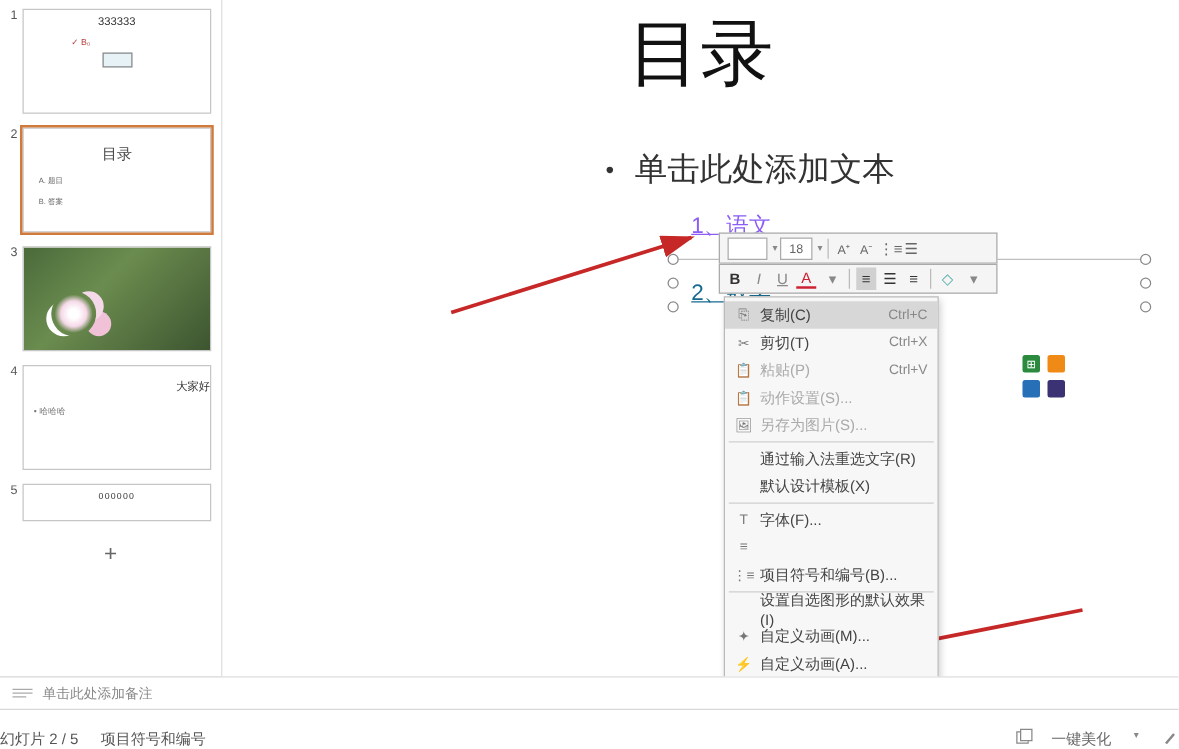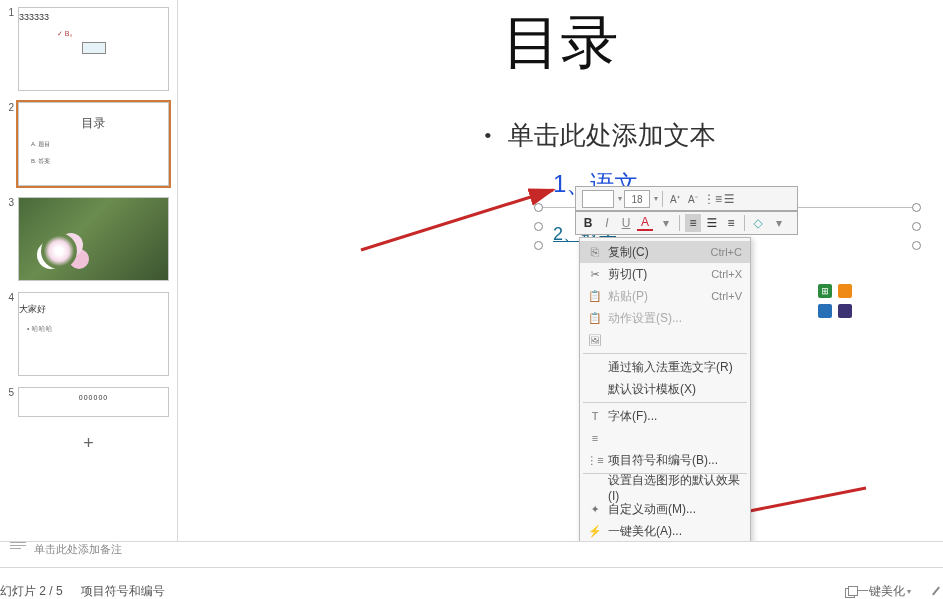--- a/index.html
+++ b/index.html
@@ -3,35 +3,35 @@
   <meta charset="utf-8">
   <style>
     *{margin:0;padding:0;box-sizing:border-box}
     body{width:943px;height:599px;font-family:"Microsoft YaHei",sans-serif;font-size:12px;color:#333;overflow:hidden;position:relative;background:#fff}
     .app{display:flex;height:541px}
     .panel{width:178px;border-right:1px solid #d8d8d8;overflow-y:auto;padding:4px 0}
     .thumb-wrap{display:flex;padding:3px 8px 8px 4px}
     .thumb-num{width:14px;font-size:10px;color:#555;text-align:right;padding-right:4px}
     .thumb{flex:1;height:84px;border:1px solid #c6c6c6;background:#fff;cursor:pointer;font-size:10px;position:relative;overflow:hidden}
     .thumb.sel{outline:2px solid #d07a3c}
-    .t1-title{text-align:left;font-size:9px;margin-top:4px}
+    .t1-title{text-align:center;font-size:9px;margin-top:4px}
     .t1-b{color:#b74141;font-size:7px;margin:8px 0 0 38px}
     .t1-rect{width:24px;height:12px;border:1px solid #888;background:#e6f2f5;margin:4px auto}
     .t2-title{text-align:center;font-size:12px;margin-top:12px;color:#474747}
     .t2-row{font-size:6px;color:#666;margin:8px 0 0 12px}
-    .t4-title{text-align:left;font-size:9px;margin-top:10px}
+    .t4-title{text-align:right;font-size:9px;margin-top:10px}
     .t4-row{font-size:7px;color:#777;margin:8px 0 0 8px}
     .t5-title{text-align:center;font-size:7px;margin-top:6px;letter-spacing:1px}
     .add-slide{margin:6px 15px;height:24px;display:flex;align-items:center;justify-content:center;font-size:18px;color:#666;cursor:pointer}
     .stage{flex:1;background:#fff;position:relative;overflow:hidden}
     .slide{position:absolute;inset:0}
     .title{position:absolute;top:4px;left:50%;transform:translateX(-50%);font-size:58px;font-weight:400;font-family:"SimSun",serif;color:#111}
     .bullet{position:absolute;top:118px;left:306px;font-size:26px;font-family:"SimSun",serif;display:flex;align-items:center}
     .bullet::before{content:"•";margin-right:16px;font-size:22px}
-    .link1{position:absolute;top:168px;left:375px;font-size:24px;color:#1d4ed8;}
+    .link1{position:absolute;top:168px;left:375px;font-size:18px;color:#8b5cf6;text-decoration:underline}
     .link2{position:absolute;top:222px;left:375px;font-size:18px;color:#166a8f;text-decoration:underline}
     .tb{position:absolute;top:207px;left:360px;width:378px;border:1px solid #bfbfbf;border-bottom:none}
     .h{position:absolute;width:9px;height:9px;border:1px solid #888;border-radius:50%;background:#fff}
     .mini{position:absolute;top:186px;left:397px;width:223px;height:25px;border:1px solid #aaa;background:#f5f5f5;display:flex;align-items:center;padding:0 6px;gap:2px}
     .mini-font{width:32px;height:18px;border:1px solid #aaa;background:#fff}
     .mini-size{width:26px;height:18px;border:1px solid #aaa;background:#fff;font-size:10px;color:#666;text-align:center;line-height:18px}
     .mini-sep{width:1px;height:16px;background:#bbb;margin:0 2px}
     .mb{width:16px;text-align:center;font-size:12px;color:#666}
     .fmt{position:absolute;top:211px;left:397px;width:223px;height:24px;border:1px solid #aaa;background:#f5f5f5;display:flex;align-items:center;padding:0 4px;gap:3px}
     .fmt span{min-width:16px;text-align:center;font-size:12px;cursor:pointer}
@@ -43,27 +43,27 @@
     .ci .lb{flex:1;padding-left:4px}
     .ci .sc{color:#888;font-size:11px}
     .sep{height:1px;background:#d0d0d0;margin:2px 3px}
     .side-icons{position:absolute;top:284px;left:640px;width:40px;display:flex;flex-wrap:wrap;gap:6px}
     .si{width:14px;height:14px;border-radius:2px}
     .si1{background:#2b8a3e;color:#fff;text-align:center;font-size:9px;line-height:14px}
     .si2{background:#ef8a17}
     .si3{background:#276fb7}
     .si4{background:#3a3272}
     svg.arrow{position:absolute;pointer-events:none;z-index:5}
-    .notes{height:26px;border-top:1px solid #d8d8d8;display:flex;padding:0 10px;color:#888;font-size:11px;gap:8px}
+    .notes{height:26px;border-top:1px solid #d8d8d8;display:flex;align-items:center;padding:0 10px;color:#888;font-size:11px;gap:8px}
     .notes-ic{width:16px;display:flex;flex-direction:column;gap:2px}
     .notes-ic span{height:1px;background:#aaa}
     .notes-ic span:nth-child(3){width:70%}
     .status{height:48px;border-top:1px solid #d8d8d8;display:flex;align-items:center;padding:0 0;font-size:12px;color:#555;gap:18px}
     .status .sp{flex:1}
-    .beautify{display:flex;align-items:center;gap:0;color:#666;cursor:pointer}
+    .beautify{display:flex;align-items:flex-start;gap:16px;color:#666;cursor:pointer}
     .cube{width:12px;height:12px;position:relative}
     .cube::before{content:"";position:absolute;width:8px;height:8px;border:1px solid #888;top:2px;left:0}
     .cube::after{content:"";position:absolute;width:8px;height:8px;border:1px solid #888;top:0;left:3px;background:#fff}
     .pen-ic{width:14px;height:16px;position:relative}
     .pen-ic::before{content:"";position:absolute;width:2px;height:10px;background:#888;transform:rotate(40deg);top:2px;left:6px}
     .dd{font-size:8px;color:#888;margin-left:2px}
     .flower{position:absolute;inset:0;background:linear-gradient(135deg,#4a6b3a 0%,#6b8c4f 40%,#3d5530 100%);overflow:hidden}
     .flower::before{content:"";position:absolute;width:36px;height:36px;background:radial-gradient(circle,#fff 15%,#f5d9e8 40%,transparent 60%);border-radius:50%;top:35px;left:22px;box-shadow:12px -6px 0 -6px #f5d9e8,-8px 4px 0 -4px #fff,20px 8px 0 -8px #f1c1d8}
   </style>
 </head>
@@ -174,20 +174,21 @@
             <span class="ic">📋</span>
             <span class="lb">粘贴(P)</span>
             <span class="sc">Ctrl+V</span>
           </div>
           <div class="ci dis">
             <span class="ic">📋</span>
             <span class="lb">动作设置(S)...</span>
           </div>
           <div class="ci dis">
             <span class="ic">🖼</span>
+            <span class="lb">另存为图片(S)...</span>
           </div>
           <div class="sep"></div>
           <div class="ci">
             <span class="ic"></span>
             <span class="lb">通过输入法重选文字(R)</span>
           </div>
           <div class="ci">
             <span class="ic"></span>
             <span class="lb">默认设计模板(X)</span>
           </div>
@@ -207,21 +208,21 @@
           <div class="ci">
             <span class="ic"></span>
             <span class="lb">设置自选图形的默认效果(I)</span>
           </div>
           <div class="ci">
             <span class="ic">✦</span>
             <span class="lb">自定义动画(M)...</span>
           </div>
           <div class="ci">
             <span class="ic">⚡</span>
-            <span class="lb">一键美化(A)...</span>
+            <span class="lb">自定义动画(A)...</span>
           </div>
         </div>
 
       <svg class="arrow" style="top:180px;left:175px" width="215" height="80">
         <defs>
             <marker id="ah1" markerWidth="10" markerHeight="10" refX="8" refY="3" orient="auto">
               <path d="M0,0 L9,3 L0,6 Z" fill="#c62828"></path>
             </marker>
           </defs>
         <line x1="8" y1="70" x2="200" y2="10" stroke="#c62828" stroke-width="3" marker-end="url(#ah1)"></line>

